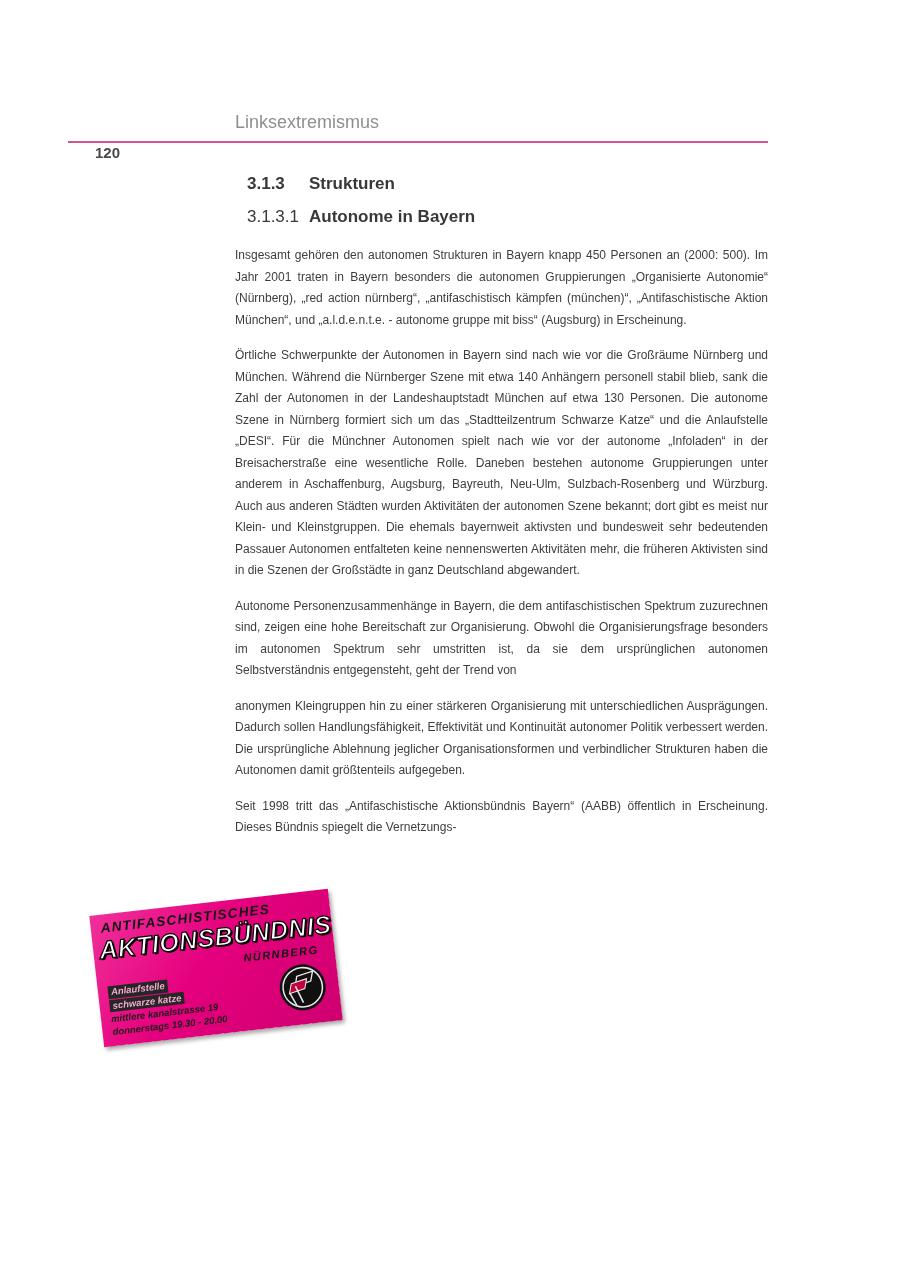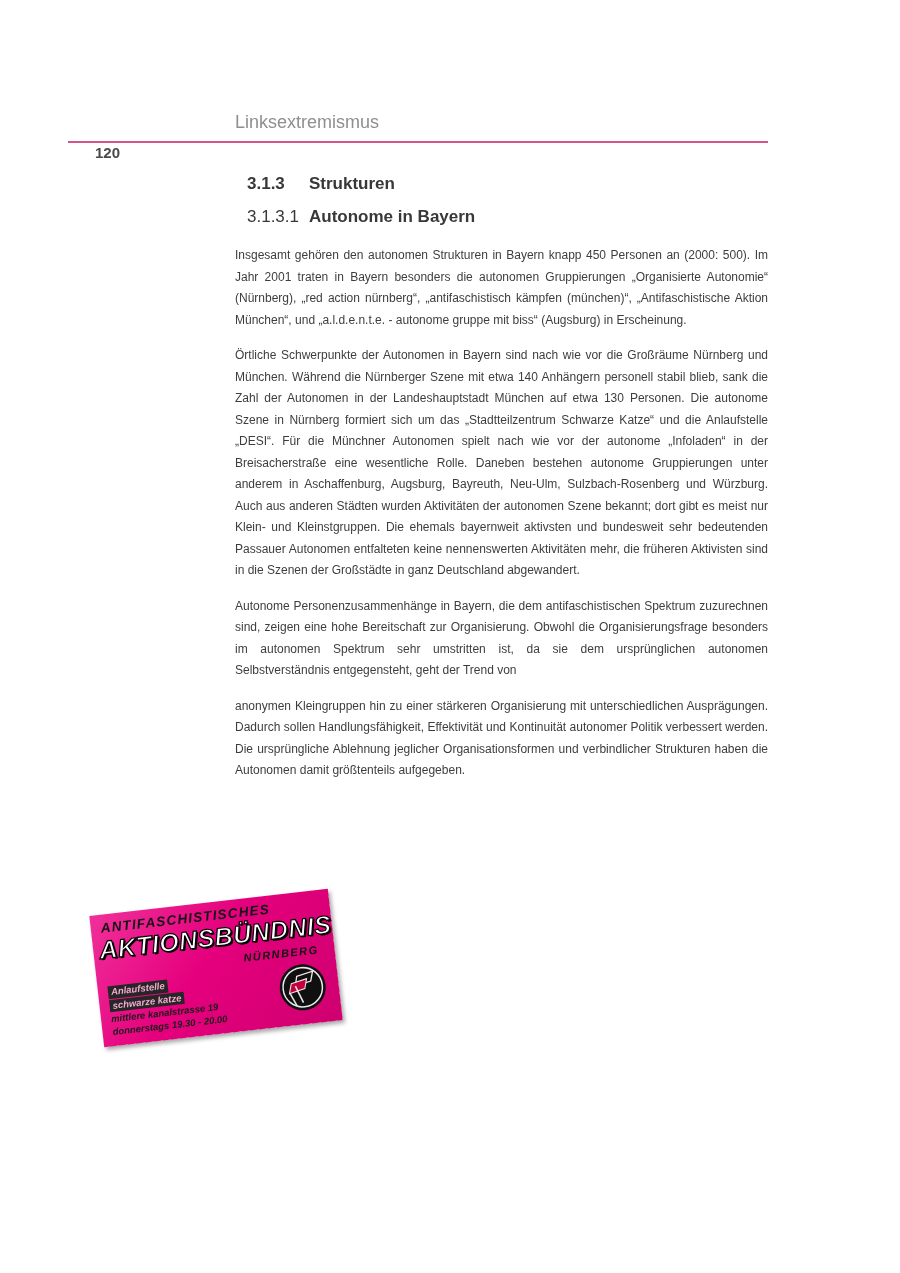--- a/index.html
+++ b/index.html
@@ -113,20 +113,21 @@
       <span class="h-num">3.1.3</span><span class="h-title">Strukturen</span>
     </h1>
     <h2>
       <span class="h-num">3.1.3.1</span><span class="h-title">Autonome in Bayern</span>
     </h2>
 
     <p>Insgesamt gehören den autonomen Strukturen in Bayern knapp 450 Personen an (2000: 500). Im Jahr 2001 traten in Bayern besonders die autonomen Gruppierungen „Organisierte Autonomie“ (Nürnberg), „red action nürnberg“, „antifaschistisch kämpfen (münchen)“, „Antifaschistische Aktion München“, und „a.l.d.e.n.t.e. - autonome gruppe mit biss“ (Augsburg) in Erscheinung.</p>
     <p>Örtliche Schwerpunkte der Autonomen in Bayern sind nach wie vor die Großräume Nürnberg und München. Während die Nürnberger Szene mit etwa 140 Anhängern personell stabil blieb, sank die Zahl der Autonomen in der Landeshauptstadt München auf etwa 130 Personen. Die autonome Szene in Nürnberg formiert sich um das „Stadtteilzentrum Schwarze Katze“ und die Anlaufstelle „DESI“. Für die Münchner Autonomen spielt nach wie vor der autonome „Infoladen“ in der Breisacherstraße eine wesentliche Rolle. Daneben bestehen autonome Gruppierungen unter anderem in Aschaffenburg, Augsburg, Bayreuth, Neu-Ulm, Sulzbach-Rosenberg und Würzburg. Auch aus anderen Städten wurden Aktivitäten der autonomen Szene bekannt; dort gibt es meist nur Klein- und Kleinstgruppen. Die ehemals bayernweit aktivsten und bundesweit sehr bedeutenden Passauer Autonomen entfalteten keine nennenswerten Aktivitäten mehr, die früheren Aktivisten sind in die Szenen der Großstädte in ganz Deutschland abgewandert.</p>
     <p>Autonome Personenzusammenhänge in Bayern, die dem antifaschistischen Spektrum zuzurechnen sind, zeigen eine hohe Bereitschaft zur Organisierung. Obwohl die Organisierungsfrage besonders im autonomen Spektrum sehr umstritten ist, da sie dem ursprünglichen autonomen Selbstverständnis entgegensteht, geht der Trend von</p>
     <p class="indented">anonymen Kleingruppen hin zu einer stärkeren Organisierung mit unterschiedlichen Ausprägungen. Dadurch sollen Handlungsfähigkeit, Effektivität und Kontinuität autonomer Politik verbessert werden. Die ursprüngliche Ablehnung jeglicher Organisationsformen und verbindlicher Strukturen haben die Autonomen damit größtenteils aufgegeben.</p>
+    <p>Seit 1998 tritt das „Antifaschistische Aktionsbündnis Bayern“ (AABB) öffentlich in Erscheinung. Dieses Bündnis spiegelt die Vernetzungs-</p>
   </main>
 
   <div class="flyer">
     <span class="flyer-line1">ANTIFASCHISTISCHES</span>
     <span class="flyer-line2">AKTIONSBÜNDNIS</span>
     <span class="flyer-line3">NÜRNBERG</span>
 
     <span class="flyer-address">
       <span class="addr-line"><span class="dark">Anlaufstelle</span></span>
       <span class="addr-line"><span class="dark">schwarze katze</span></span>

